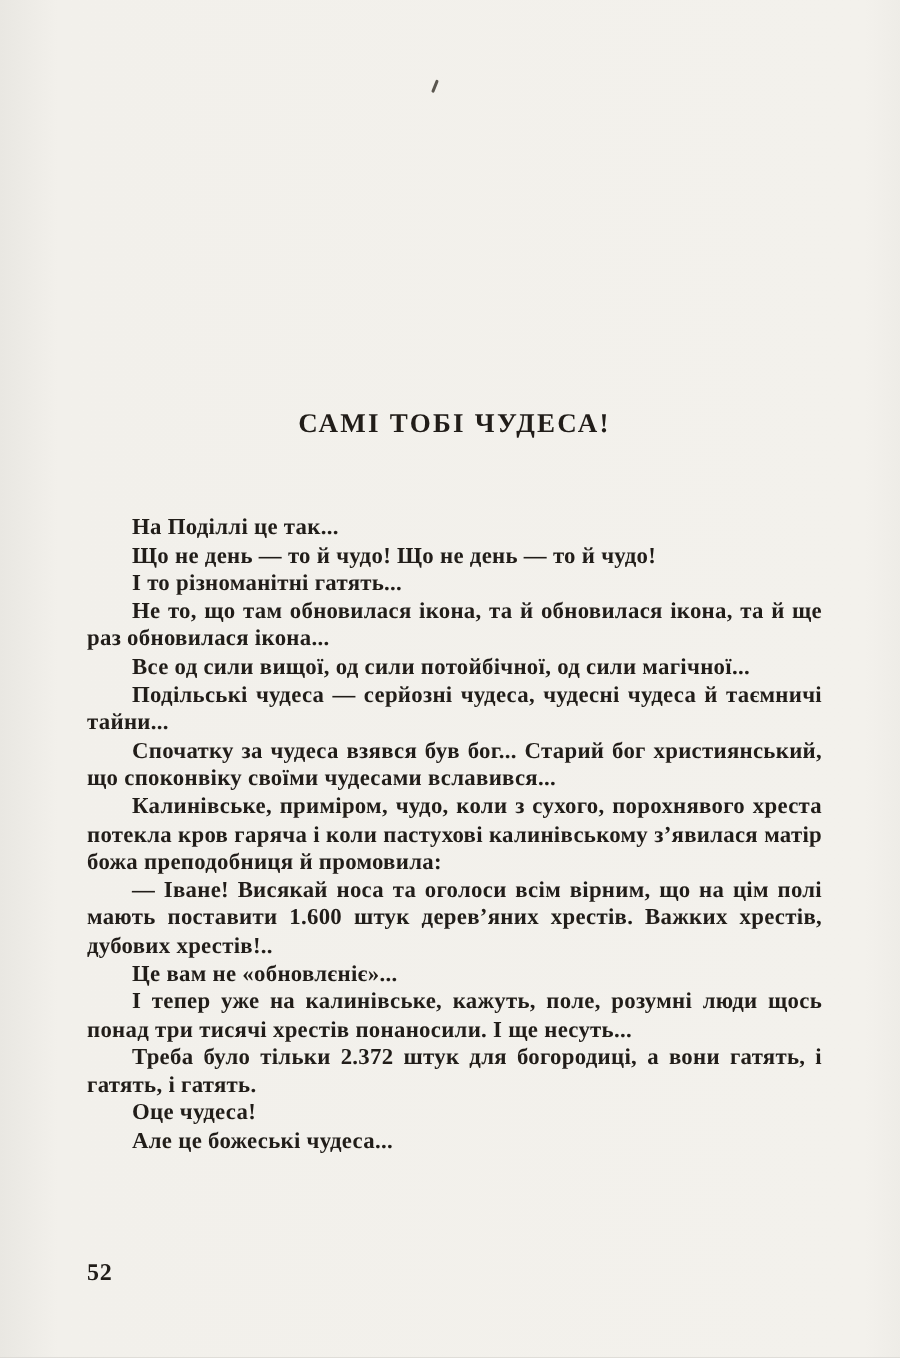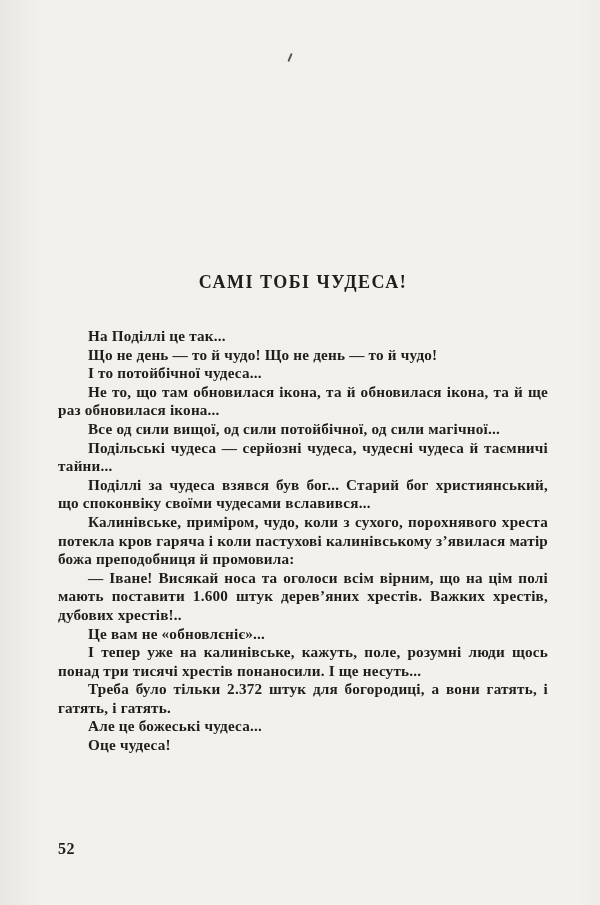--- a/index.html
+++ b/index.html
@@ -44,21 +44,21 @@
   .chapter-title {
     margin: 0;
     margin-top: 272px;
     text-align: center;
     font-size: 18px;
     font-weight: bold;
     letter-spacing: 1.5px;
     white-space: nowrap;
   }
   .body-text {
-    margin-top: 34px;
+    margin-top: 50px;
     font-size: 15.2px;
     line-height: 18.6px;
     font-weight: bold;
     text-align: justify;
     letter-spacing: 0.2px;
   }
   .body-text p {
     margin: 0;
     text-indent: 30px;
   }
@@ -77,32 +77,32 @@
 <div class="scan-page">
 
   <div class="scan-artifact"></div>
 
   <div class="content">
     <h1 class="chapter-title">САМІ ТОБІ ЧУДЕСА!</h1>
 
     <div class="body-text">
       <p>На Поділлі це так...</p>
       <p>Що не день — то й чудо! Що не день — то й чудо!</p>
-      <p>І то потойбічної чудеса...</p>
+      <p>І то різноманітні гатять...</p>
       <p>Не то, що там обновилася ікона, та й обновилася ікона, та й ще раз обновилася ікона...</p>
       <p>Все од сили вищої, од сили потойбічної, од сили магічної...</p>
       <p>Подільські чудеса — серйозні чудеса, чудесні чудеса й таємничі тайни...</p>
-      <p>Поділлі за чудеса взявся був бог... Старий бог християнський, що споконвіку своїми чудесами вславився...</p>
+      <p>Спочатку за чудеса взявся був бог... Старий бог християнський, що споконвіку своїми чудесами вславився...</p>
       <p>Калинівське, приміром, чудо, коли з сухого, порохнявого хреста потекла кров гаряча і коли пастухові калинівському з’явилася матір божа преподобниця й промовила:</p>
       <p>— Іване! Висякай носа та оголоси всім вірним, що на цім полі мають поставити 1.600 штук дерев’яних хрестів. Важких хрестів, дубових хрестів!..</p>
       <p>Це вам не «обновлєніє»...</p>
       <p>І тепер уже на калинівське, кажуть, поле, розумні люди щось понад три тисячі хрестів понаносили. І ще несуть...</p>
       <p>Треба було тільки 2.372 штук для богородиці, а вони гатять, і гатять, і гатять.</p>
+      <p>Оце чудеса!</p>
       <p>Але це божеські чудеса...</p>
-      <p>Оце чудеса!</p>
     </div>
   </div>
 
   <div class="page-number">52</div>
 
   <div class="scan-bar"></div>
 
 </div>
 
 </body></html>

